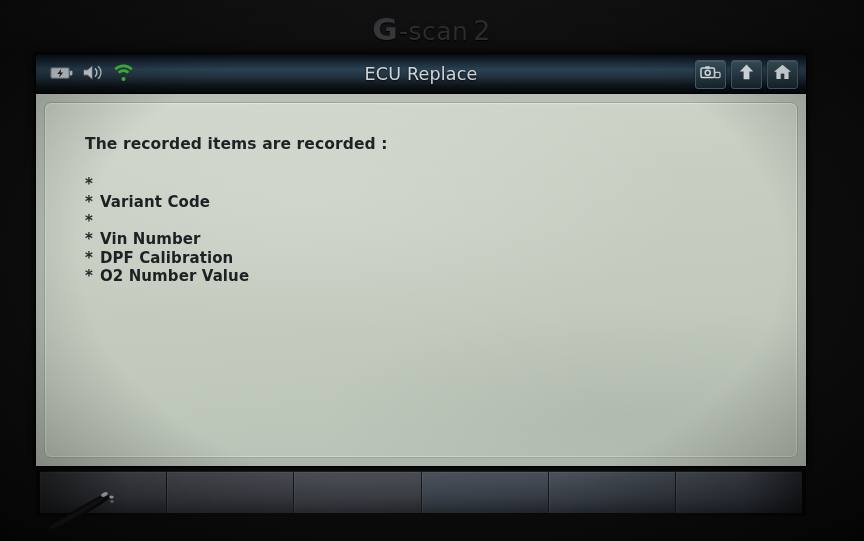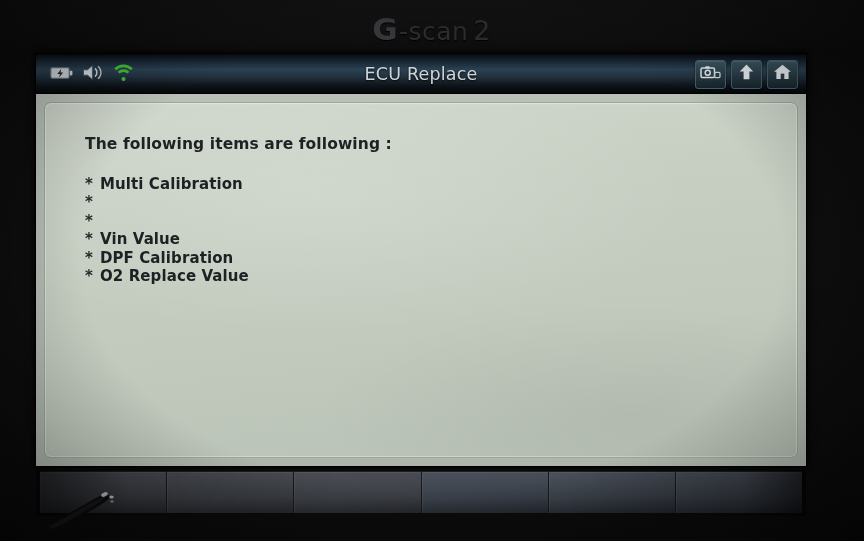--- a/index.html
+++ b/index.html
@@ -335,44 +335,44 @@
             </svg>
           </span>
         </div>
       </div>
     </div>
 
     <div id="content-wrap">
       <div id="panel">
         <div id="panel-inner">
 
-          <div id="intro-line">The following items are following :</div>
+          <div id="intro-line">The recorded items are recorded :</div>
 
           <ul id="item-list">
             <li>
               <span class="bullet">*</span>
-              <span>Multi Calibration</span>
-            </li>
-            <li>
-              <span class="bullet">*</span>
-            </li>
-            <li>
-              <span class="bullet">*</span>
-            </li>
-            <li>
-              <span class="bullet">*</span>
-              <span>Vin Value</span>
+            </li>
+            <li>
+              <span class="bullet">*</span>
+              <span>Variant Code</span>
+            </li>
+            <li>
+              <span class="bullet">*</span>
+            </li>
+            <li>
+              <span class="bullet">*</span>
+              <span>Vin Number</span>
             </li>
             <li>
               <span class="bullet">*</span>
               <span>DPF Calibration</span>
             </li>
             <li>
               <span class="bullet">*</span>
-              <span>O2 Replace Value</span>
+              <span>O2 Number Value</span>
             </li>
           </ul>
 
         </div>
       </div>
     </div>
   </div>
 
   <div id="keybar">
     <div class="keybtn"></div>

